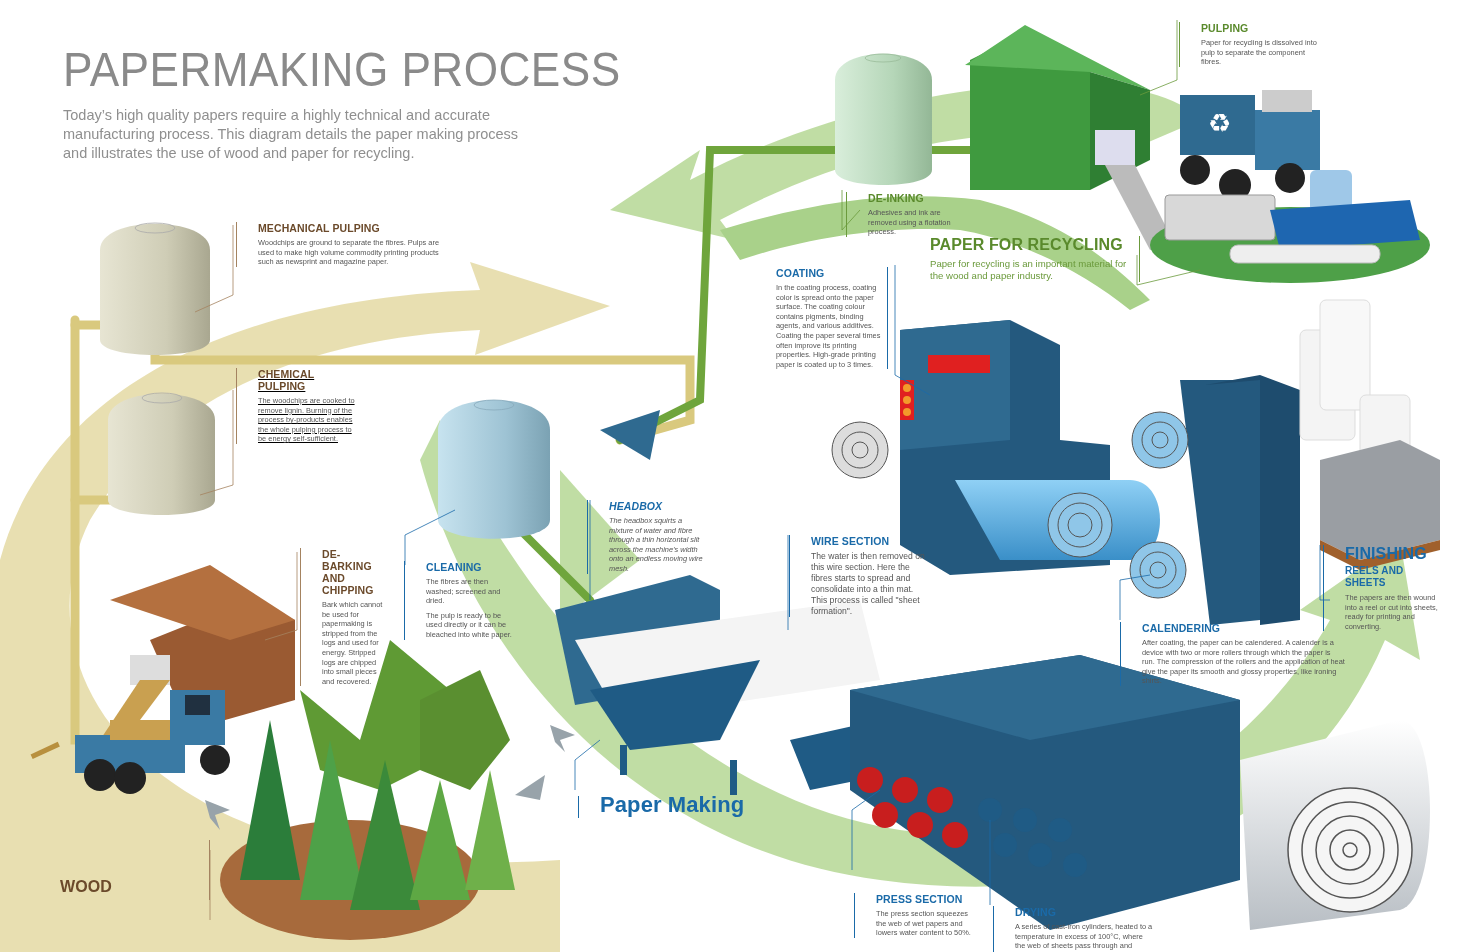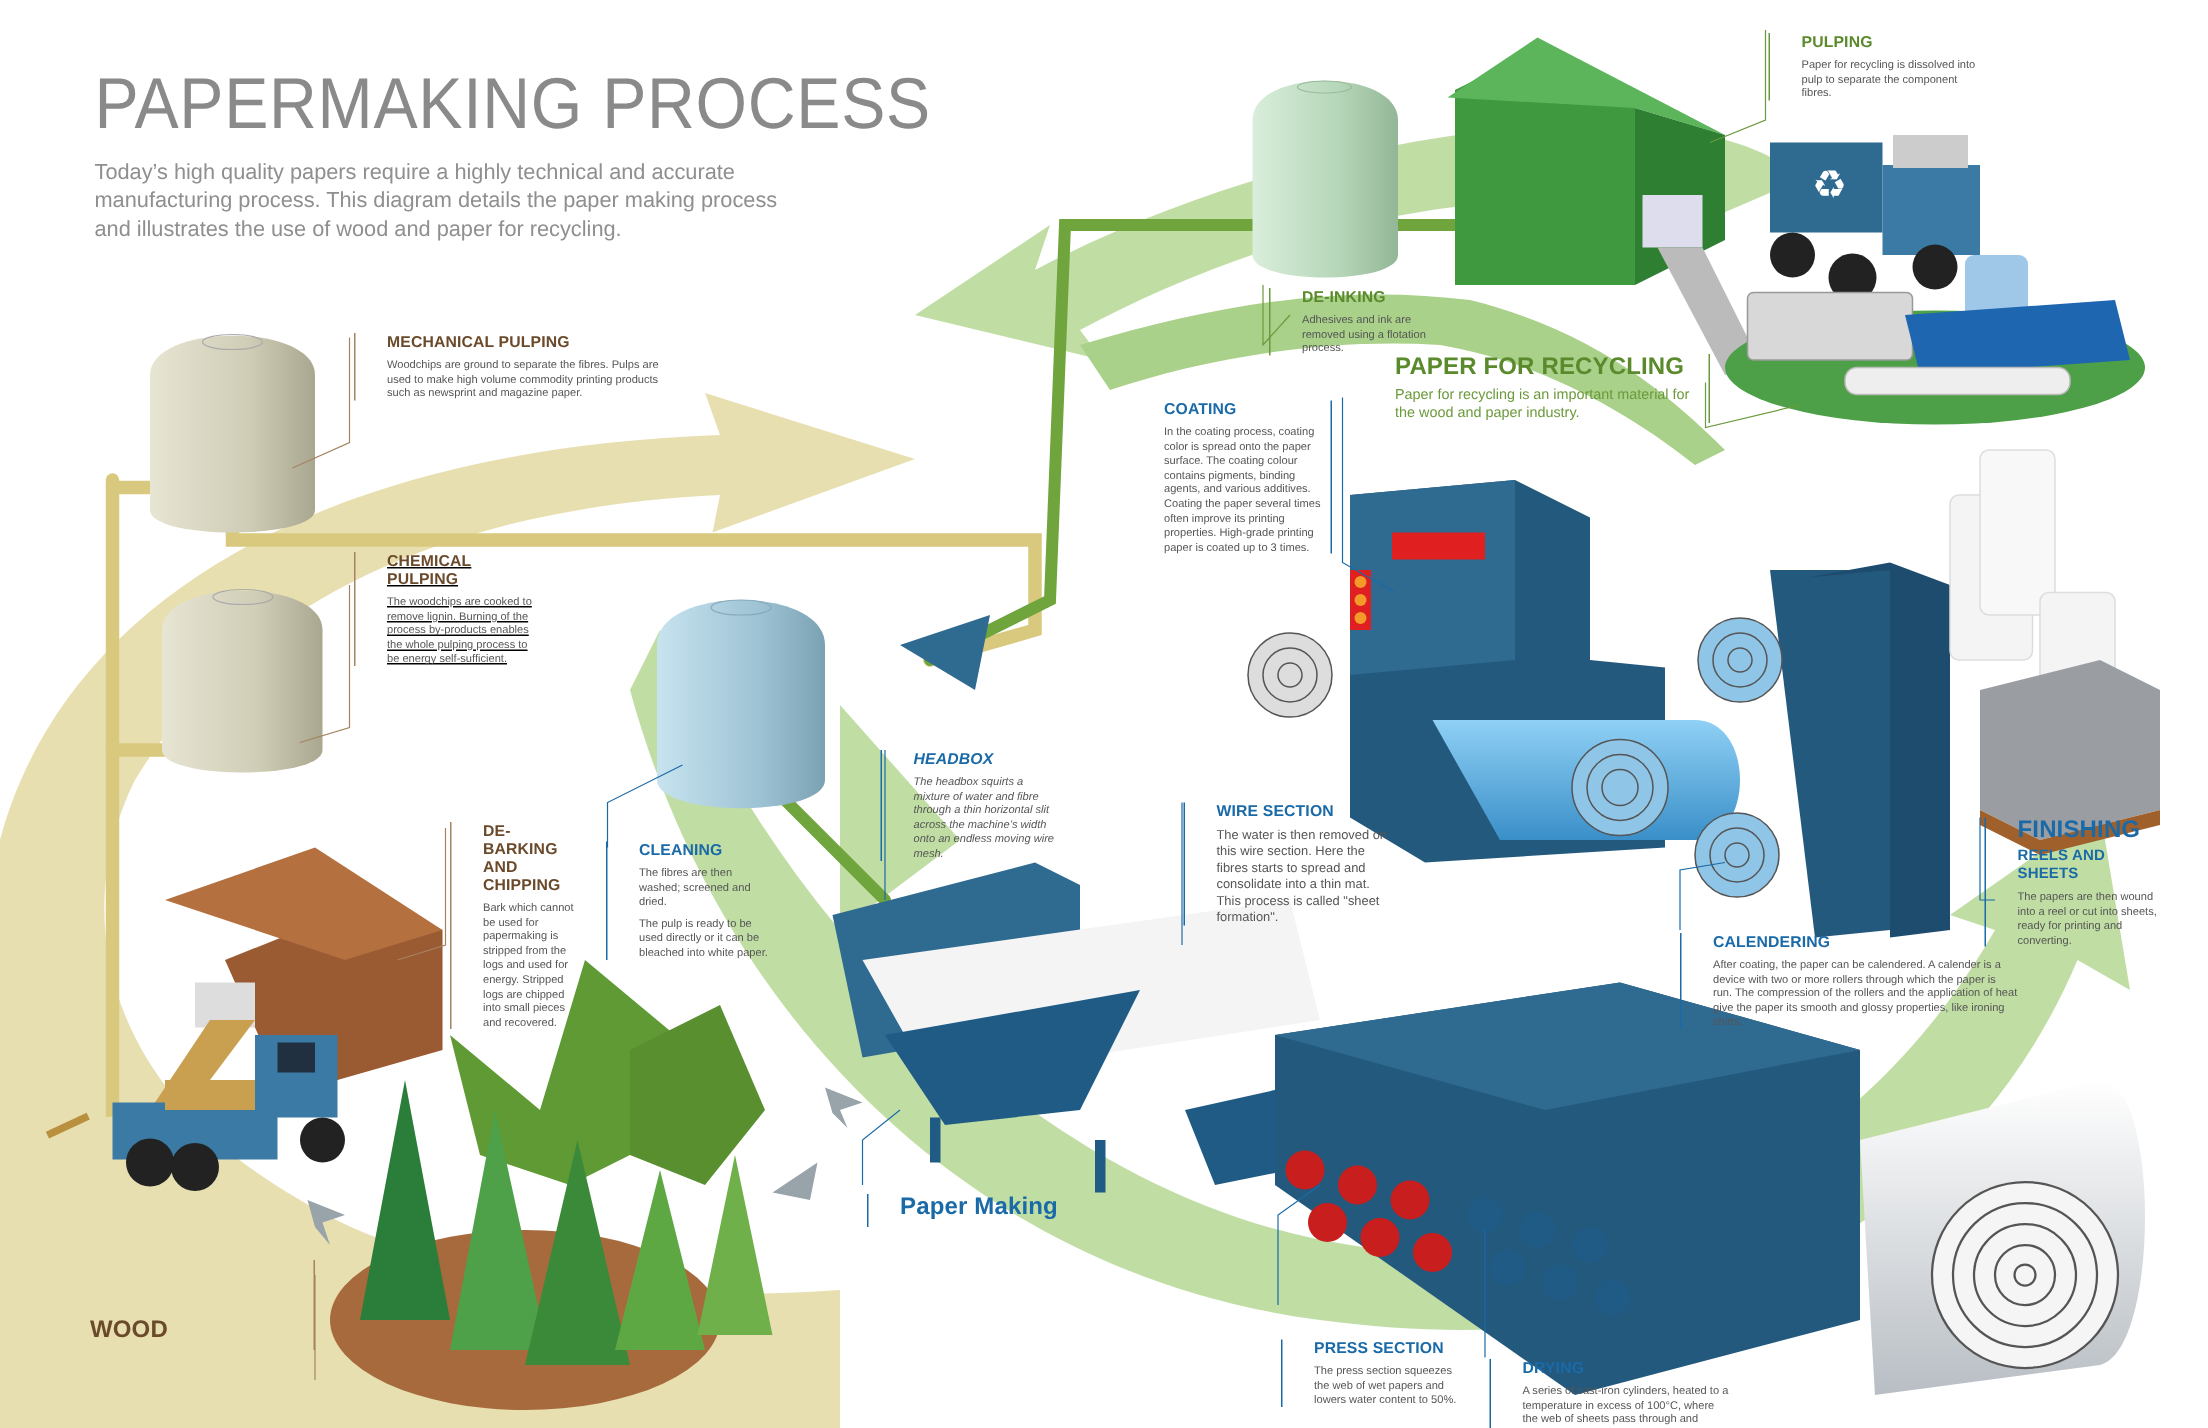--- a/index.html
+++ b/index.html
@@ -298,21 +298,21 @@
   <h3 style="font-size:10px;">REELS AND SHEETS</h3>
   <p>The papers are then wound into a reel or cut into sheets, ready for printing and converting.</p>
 </div>
 
 <div class="lbl blue bar-l" style="left:1120px;top:622px;width:225px;">
   <h3>CALENDERING</h3>
   <p>After coating, the paper can be calendered. A calender is a device with two or more rollers through which the paper is run. The compression of the rollers and the application of heat give the paper its smooth and glossy properties, like ironing shirts.</p>
 </div>
 
 <div class="lbl blue bar-l big" style="left:578px;top:796px;width:170px;">
-  <h3 style="font-size:16px;">Paper Making</h3>
+  <h3 style="font-size:22px;">Paper Making</h3>
 </div>
 
 <div class="lbl blue bar-l" style="left:854px;top:893px;width:120px;">
   <h3>PRESS SECTION</h3>
   <p>The press section squeezes the web of wet papers and lowers water content to 50%.</p>
 </div>
 
 <div class="lbl blue bar-l" style="left:993px;top:906px;width:160px;">
   <h3>DRYING</h3>
   <p>A series of cast-iron cylinders, heated to a temperature in excess of 100°C, where the web of sheets pass through and drying takes place.</p>

